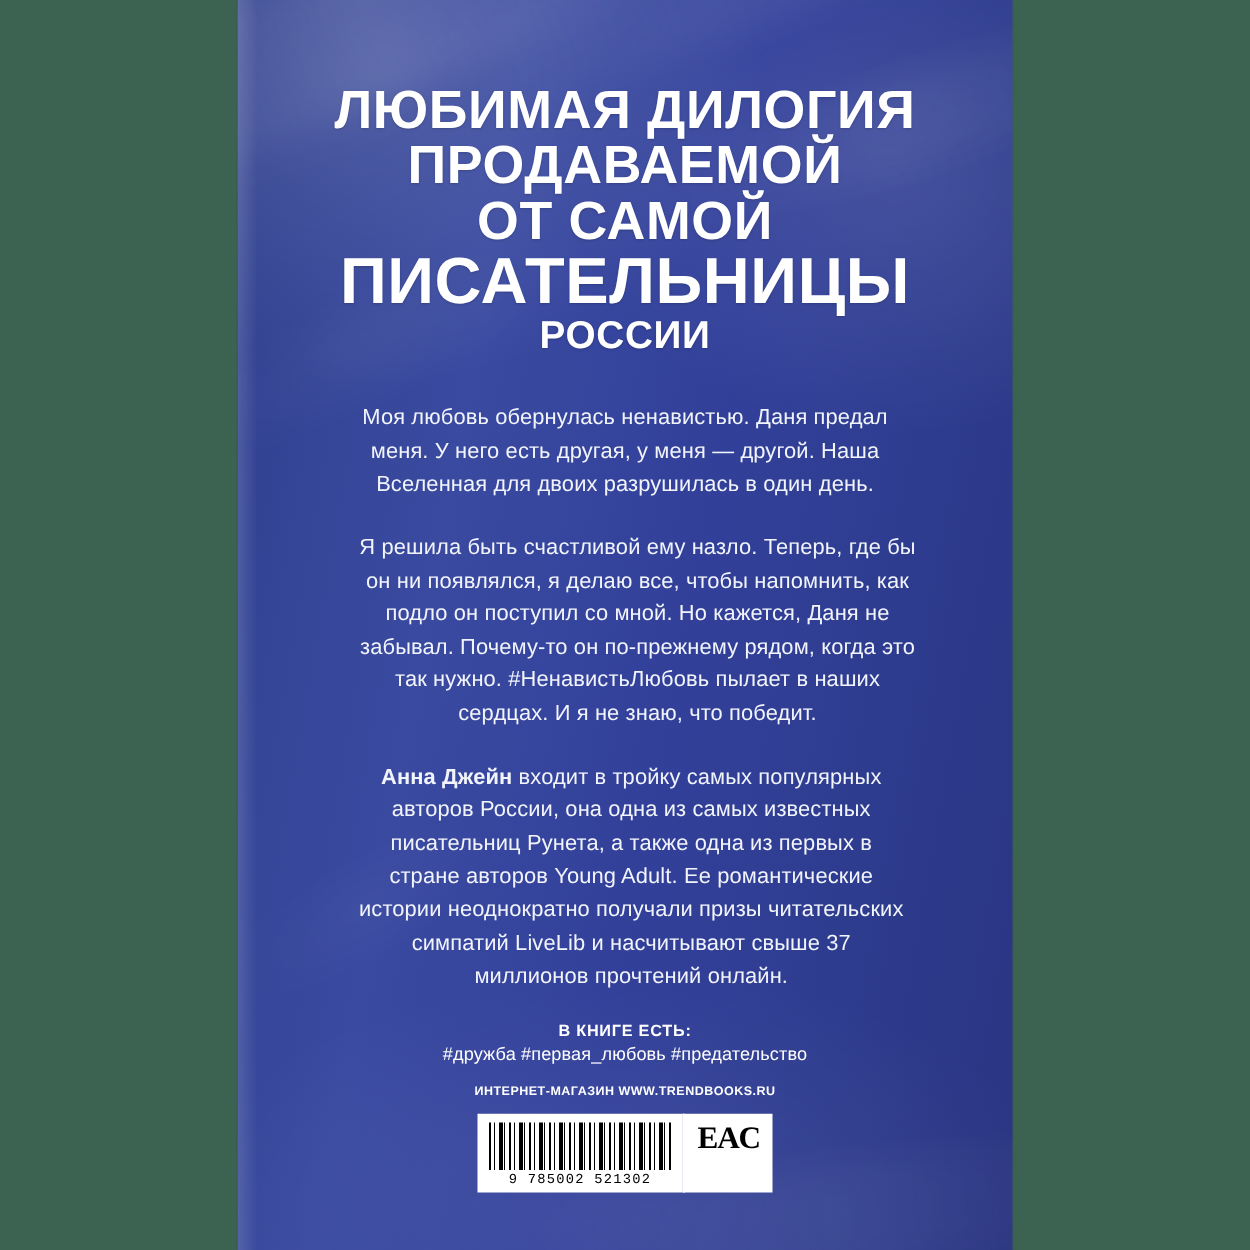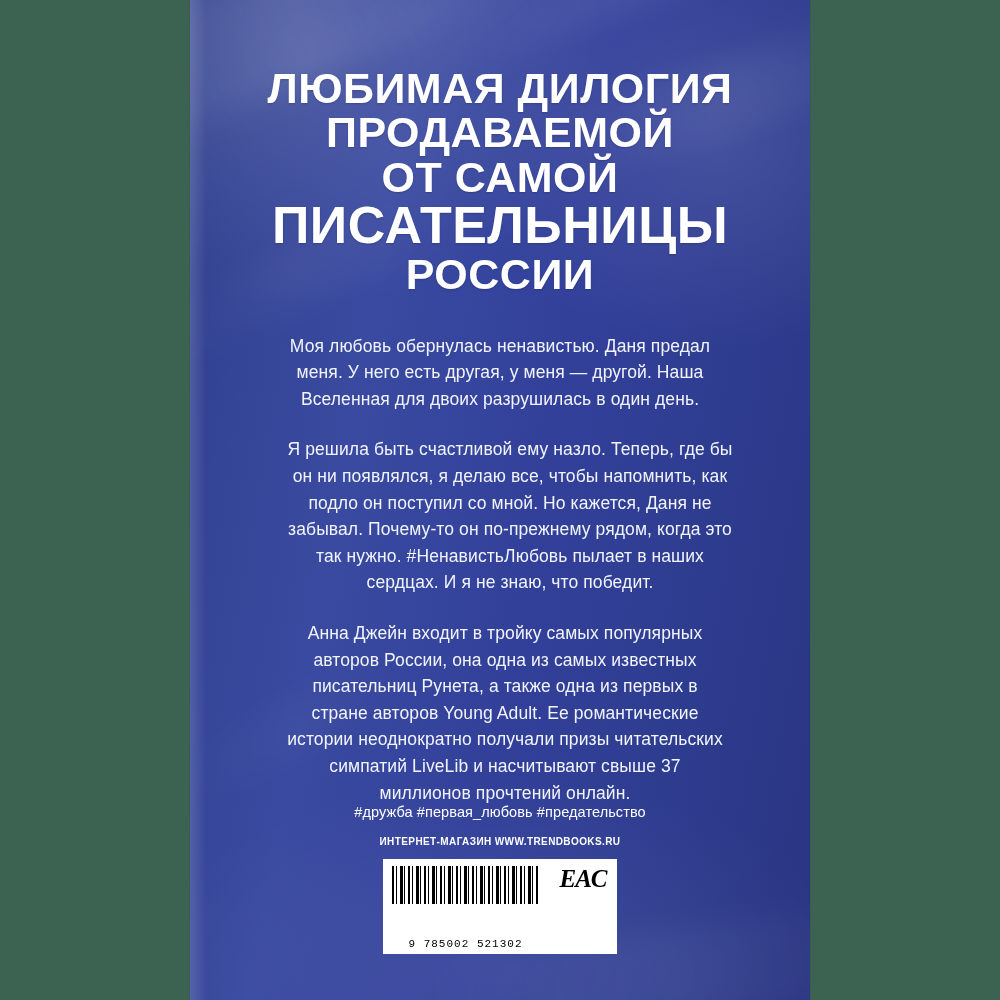--- a/index.html
+++ b/index.html
@@ -71,33 +71,33 @@
     text-transform: uppercase;
     text-shadow: 0 1px 2px rgba(0,0,0,0.18);
     margin: 10px 0 0 0;
     padding: 0 6px;
   }
   .headline .ln { display: block; white-space: nowrap; }
   .headline .ln.l1 { font-size: 43px; }
   .headline .ln.l2 { font-size: 43px; }
   .headline .ln.l3 { font-size: 43px; }
   .headline .ln.l4 { font-size: 52px; }
-  .headline .ln.l5 { font-size: 43px; }
+  .headline .ln.l5 { font-size: 31px; }
 
   .blurb {
     margin: 36px auto 0 auto;
     width: 430px;
     font-size: 17.5px;
     line-height: 1.52;
     color: #f2f4fb;
     letter-spacing: 0.1px;
   }
   .blurb p { margin: 0 0 24px 0; }
   .blurb p:last-child { margin-bottom: 0; }
-  .blurb .author-name { font-weight: normal; }
+  .blurb .author-name { font-weight: bold; }
 
   .para-2 { width: 450px; margin-left: auto; margin-right: auto; }
   .para-3 { width: 440px; margin-left: auto; margin-right: auto; }
 
   .footer {
     position: absolute;
     left: 0;
     right: 0;
     bottom: 46px;
     text-align: center;
@@ -127,21 +127,20 @@
     justify-content: center;
     align-items: stretch;
     gap: 0;
   }
   .barcode-box {
     background: #ffffff;
     padding: 7px 9px 4px 9px;
     display: flex;
     flex-direction: column;
     align-items: center;
-    gap: 32px;
   }
   .bars {
     height: 38px;
     width: 146px;
     background-image: repeating-linear-gradient(90deg,
       #000 0px, #000 2px, #fff 2px, #fff 4px,
       #000 4px, #000 5px, #fff 5px, #fff 8px,
       #000 8px, #000 11px, #fff 11px, #fff 12px,
       #000 12px, #000 13px, #fff 13px, #fff 16px);
   }
@@ -152,21 +151,20 @@
     letter-spacing: 1px;
     margin-top: 2px;
   }
   .eac-box {
     background: #ffffff;
     padding: 7px 10px 4px 10px;
     display: flex;
     align-items: flex-start;
     justify-content: center;
     border-left: 2px solid #fff;
-    font-style: italic;
   }
   .eac-mark {
     color: #000;
     font-family: "Liberation Serif", serif;
     font-weight: bold;
     font-size: 25px;
     letter-spacing: -1px;
     line-height: 1;
   }
 </style>
@@ -192,20 +190,21 @@
       <span class="ln l5">РОССИИ</span>
     </h1>
 
     <div class="blurb">
       <p>Моя любовь обернулась ненавистью. Даня предал меня. У него есть другая, у меня — другой. Наша Вселенная для двоих разрушилась в один день.</p>
       <p class="para-2">Я решила быть счастливой ему назло. Теперь, где бы он ни появлялся, я делаю все, чтобы напомнить, как подло он поступил со мной. Но кажется, Даня не забывал. Почему-то он по-прежнему рядом, когда это так нужно. #НенавистьЛюбовь пылает в наших сердцах. И я не знаю, что победит.</p>
       <p class="para-3"><span class="author-name">Анна Джейн</span><span> входит в тройку самых популярных авторов России, она одна из самых известных писательниц Рунета, а также одна из первых в стране авторов Young Adult. Ее романтические истории неоднократно получали призы читательских симпатий LiveLib и насчитывают свыше 37 миллионов прочтений онлайн.</span></p>
     </div>
 
     <div class="footer">
+      <div class="footer-line1">В КНИГЕ ЕСТЬ:</div>
       <div class="footer-line2">#дружба #первая_любовь #предательство</div>
       <div class="footer-line3">ИНТЕРНЕТ-МАГАЗИН WWW.TRENDBOOKS.RU</div>
 
       <div class="codes">
         <div class="barcode-box">
           <div class="bars"></div>
           <div class="isbn-text">9 785002 521302</div>
         </div>
         <div class="eac-box">
           <span class="eac-mark">ЕAC</span>

